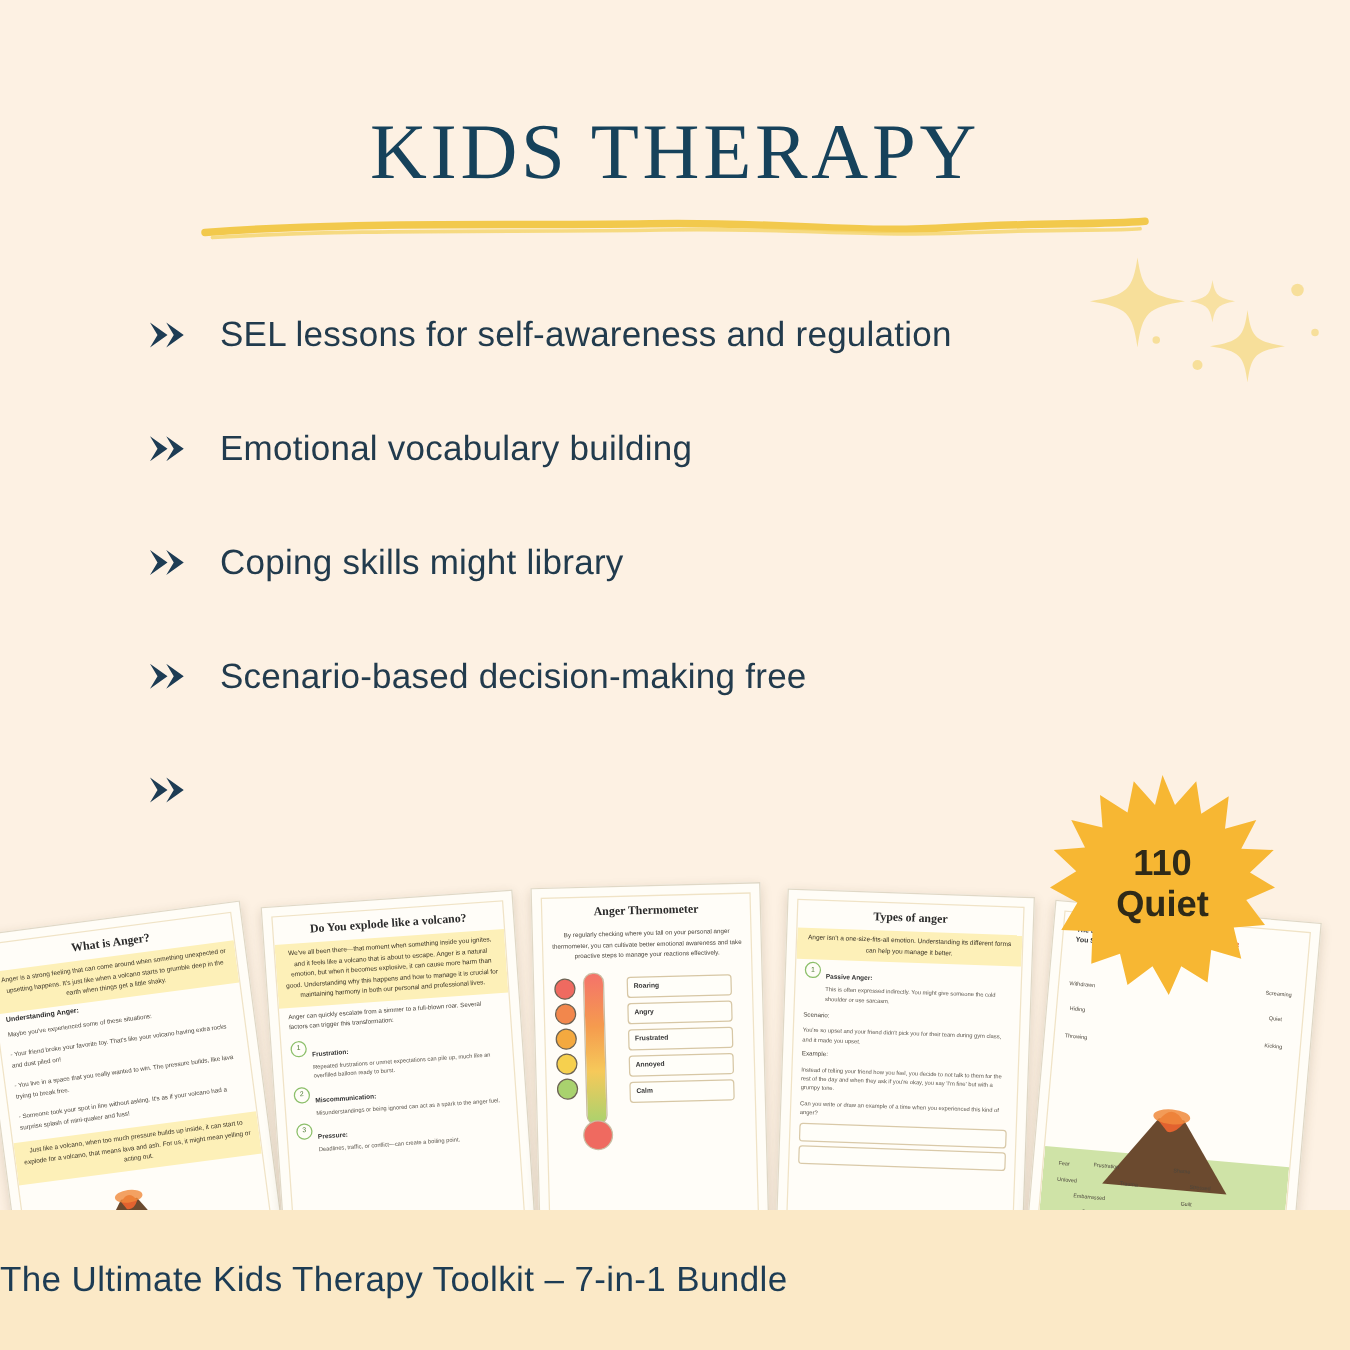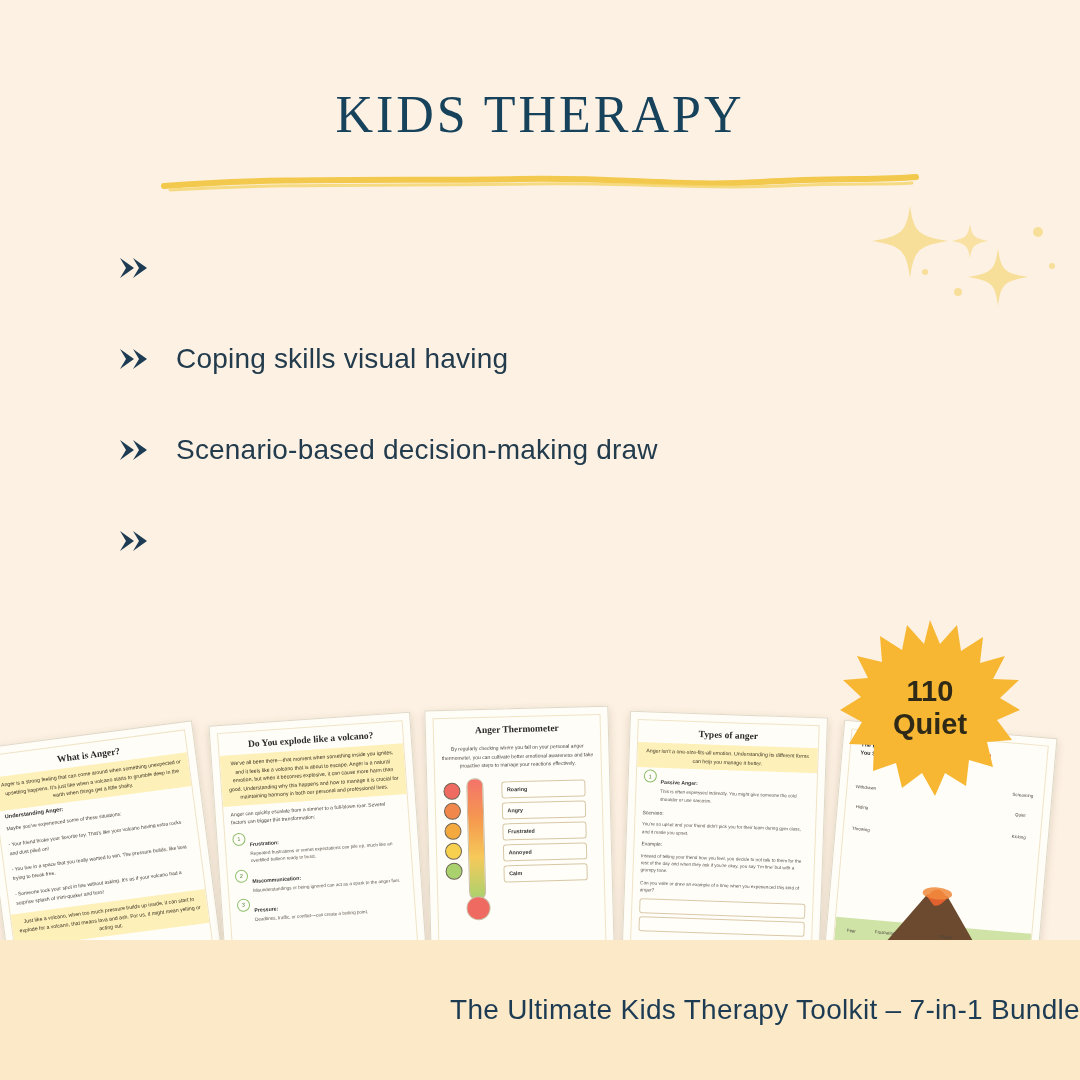--- a/index.html
+++ b/index.html
@@ -16,21 +16,21 @@
   }
 
   
   .title {
     position: absolute;
     top: 85px;
     left: 0;
     width: 100%;
     text-align: center;
     font-family: "Liberation Serif", serif;
-    font-size: 52px;
+    font-size: 63px;
     letter-spacing: 3px;
     color: #16425b;
     font-weight: 400;
   }
 
   .underline-wrap {
     position: absolute;
     top: 168px;
     left: 160px;
     width: 760px;
@@ -92,25 +92,25 @@
     line-height: 1.15;
     text-align: center;
   }
 
   
   .footer {
     position: absolute;
     left: 0;
     bottom: 0;
     width: 100%;
-    height: 140px;
+    height: 112px;
     background: #fbe9c7;
     display: flex;
     align-items: center;
-    justify-content: flex-end;
+    justify-content: flex-start;
   }
   .footer-text {
     font-size: 28px;
     color: #1d3c54;
     letter-spacing: .3px;
   }
 
   
   .sheets {
     position: absolute;
@@ -256,48 +256,58 @@
       <circle cx="176" cy="36" r="5"></circle>
       <circle cx="96" cy="96" r="4"></circle>
       <circle cx="63" cy="76" r="3"></circle>
       <circle cx="190" cy="70" r="3"></circle>
     </g>
   </svg>
 </div>
 
 <div class="features">
 
-
   <div class="feature-row">
     <span class="feature-arrow">
       <svg width="34" height="22" viewBox="0 0 34 22">
           <path d="M2 1 L16 11 L2 21 L8 11 Z" fill="#1d3c54"></path>
           <path d="M15 1 L29 11 L15 21 L21 11 Z" fill="#1d3c54"></path>
         </svg>
     </span>
+    <span class="feature-text">SEL lessons for self-awareness and regulation</span>
   </div>
 
   <div class="feature-row">
     <span class="feature-arrow">
       <svg width="34" height="22" viewBox="0 0 34 22">
           <path d="M2 1 L16 11 L2 21 L8 11 Z" fill="#1d3c54"></path>
           <path d="M15 1 L29 11 L15 21 L21 11 Z" fill="#1d3c54"></path>
         </svg>
     </span>
-    <span class="feature-text">Coping skills visual having</span>
+    <span class="feature-text">Emotional vocabulary building</span>
   </div>
 
   <div class="feature-row">
     <span class="feature-arrow">
       <svg width="34" height="22" viewBox="0 0 34 22">
           <path d="M2 1 L16 11 L2 21 L8 11 Z" fill="#1d3c54"></path>
           <path d="M15 1 L29 11 L15 21 L21 11 Z" fill="#1d3c54"></path>
         </svg>
     </span>
-    <span class="feature-text">Scenario-based decision-making draw</span>
+    <span class="feature-text">Coping skills might library</span>
+  </div>
+
+  <div class="feature-row">
+    <span class="feature-arrow">
+      <svg width="34" height="22" viewBox="0 0 34 22">
+          <path d="M2 1 L16 11 L2 21 L8 11 Z" fill="#1d3c54"></path>
+          <path d="M15 1 L29 11 L15 21 L21 11 Z" fill="#1d3c54"></path>
+        </svg>
+    </span>
+    <span class="feature-text">Scenario-based decision-making free</span>
   </div>
 
   <div class="feature-row">
     <span class="feature-arrow">
       <svg width="34" height="22" viewBox="0 0 34 22">
           <path d="M2 1 L16 11 L2 21 L8 11 Z" fill="#1d3c54"></path>
           <path d="M15 1 L29 11 L15 21 L21 11 Z" fill="#1d3c54"></path>
         </svg>
     </span>
   </div>

